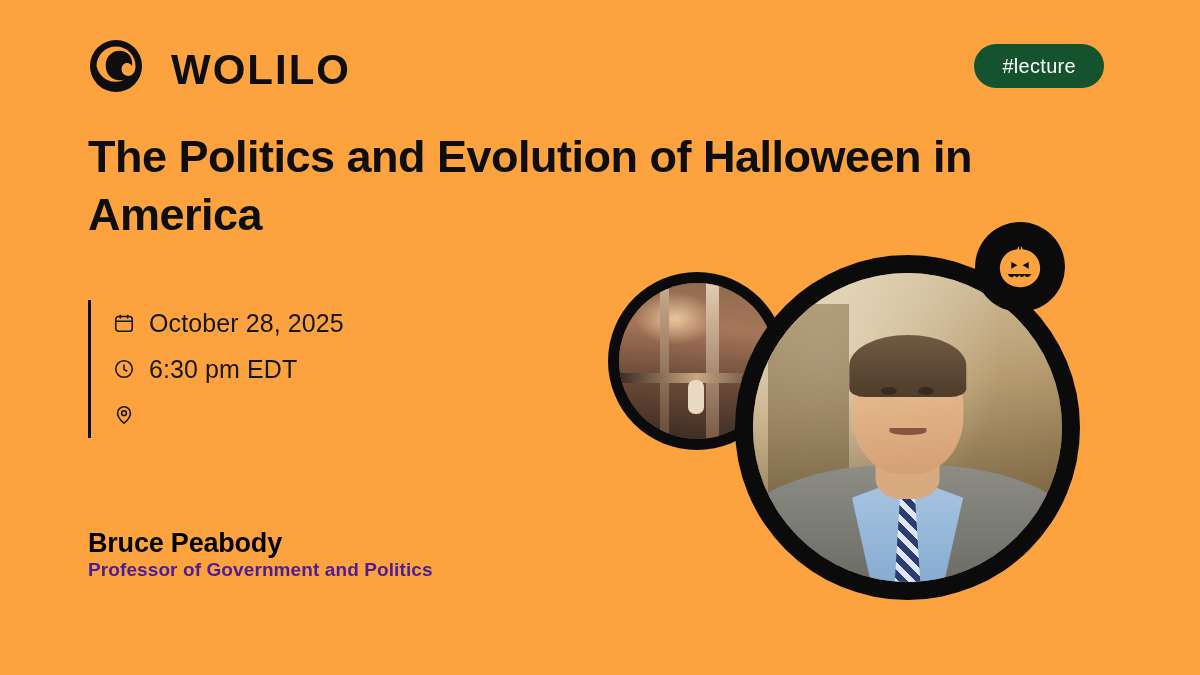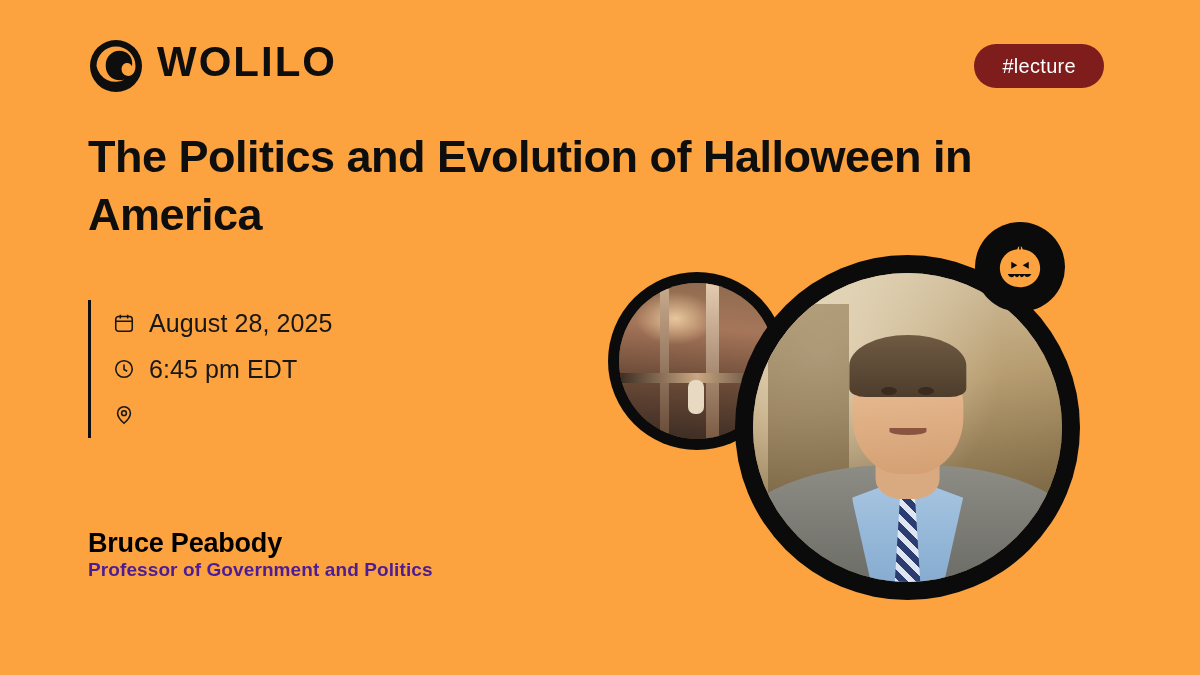--- a/index.html
+++ b/index.html
@@ -9,36 +9,36 @@
     font-family:"Liberation Sans", sans-serif;
     color:#111111;
     position:relative;
     overflow:hidden;
   }
 
   
   .logo {
     position:absolute;
     left:88px; top:38px;
-    display:flex; align-items:flex-start; gap:13px;
+    display:flex; align-items:flex-end; gap:27px;
   }
   .logo-mark { width:56px; height:56px; display:block; }
   .logo-text {
     font-size:42px;
     font-weight:bold;
     letter-spacing:2px;
     color:#0E0E0E;
     font-family:"Liberation Sans", sans-serif;
   }
 
   
   .tag-pill {
     position:absolute;
     right:96px; top:44px;
-    background:#7f1d1d;
+    background:#14532d;
     color:#FFFFFF;
     border-radius:24px;
     padding:12px 28px;
     font-size:20px;
     letter-spacing:0.3px;
     line-height:1;
   }
 
   
   .title {
@@ -257,31 +257,31 @@
 
 <div class="details">
 
   <div class="detail-row">
     <span>
       <svg class="detail-icon" viewBox="0 0 24 24" fill="none" stroke="#171717" stroke-width="1.7">
         <rect x="3" y="5" width="18" height="16" rx="3"></rect>
         <path d="M3 10h18M8 3v4M16 3v4"></path>
       </svg>
     </span>
-    <span class="detail-text">August 28, 2025</span>
+    <span class="detail-text">October 28, 2025</span>
   </div>
 
   <div class="detail-row">
     <span>
       <svg class="detail-icon" viewBox="0 0 24 24" fill="none" stroke="#171717" stroke-width="1.7">
         <circle cx="12" cy="12" r="9"></circle>
         <path d="M12 7v5.5l3.5 2"></path>
       </svg>
     </span>
-    <span class="detail-text">6:45 pm EDT</span>
+    <span class="detail-text">6:30 pm EDT</span>
   </div>
 
   <div class="detail-row">
     <span>
       <svg class="detail-icon" viewBox="0 0 24 24" fill="none" stroke="#171717" stroke-width="1.7">
         <path d="M12 21s7-6.2 7-11a7 7 0 1 0-14 0c0 4.8 7 11 7 11Z"></path>
         <circle cx="12" cy="10" r="2.6"></circle>
       </svg>
     </span>
   </div>

